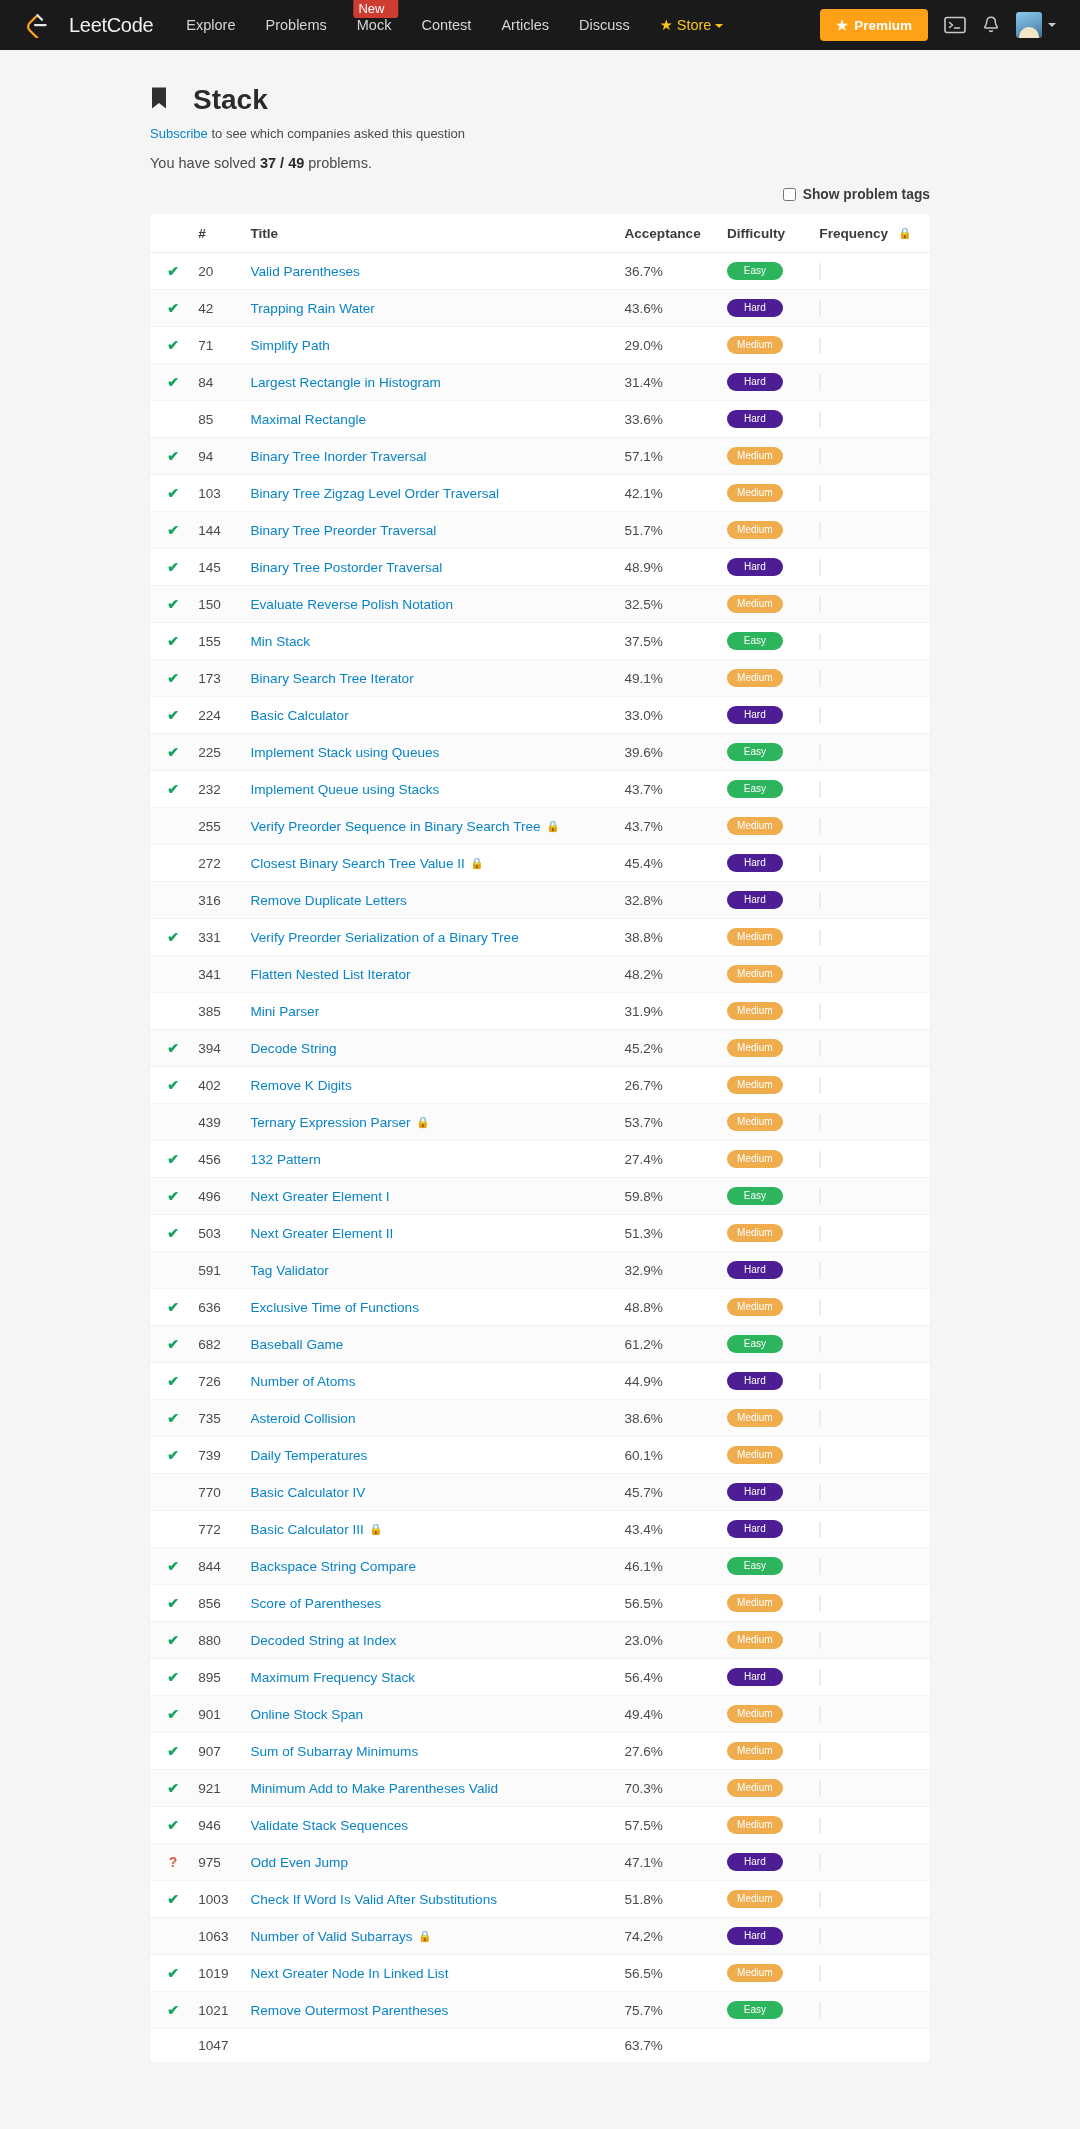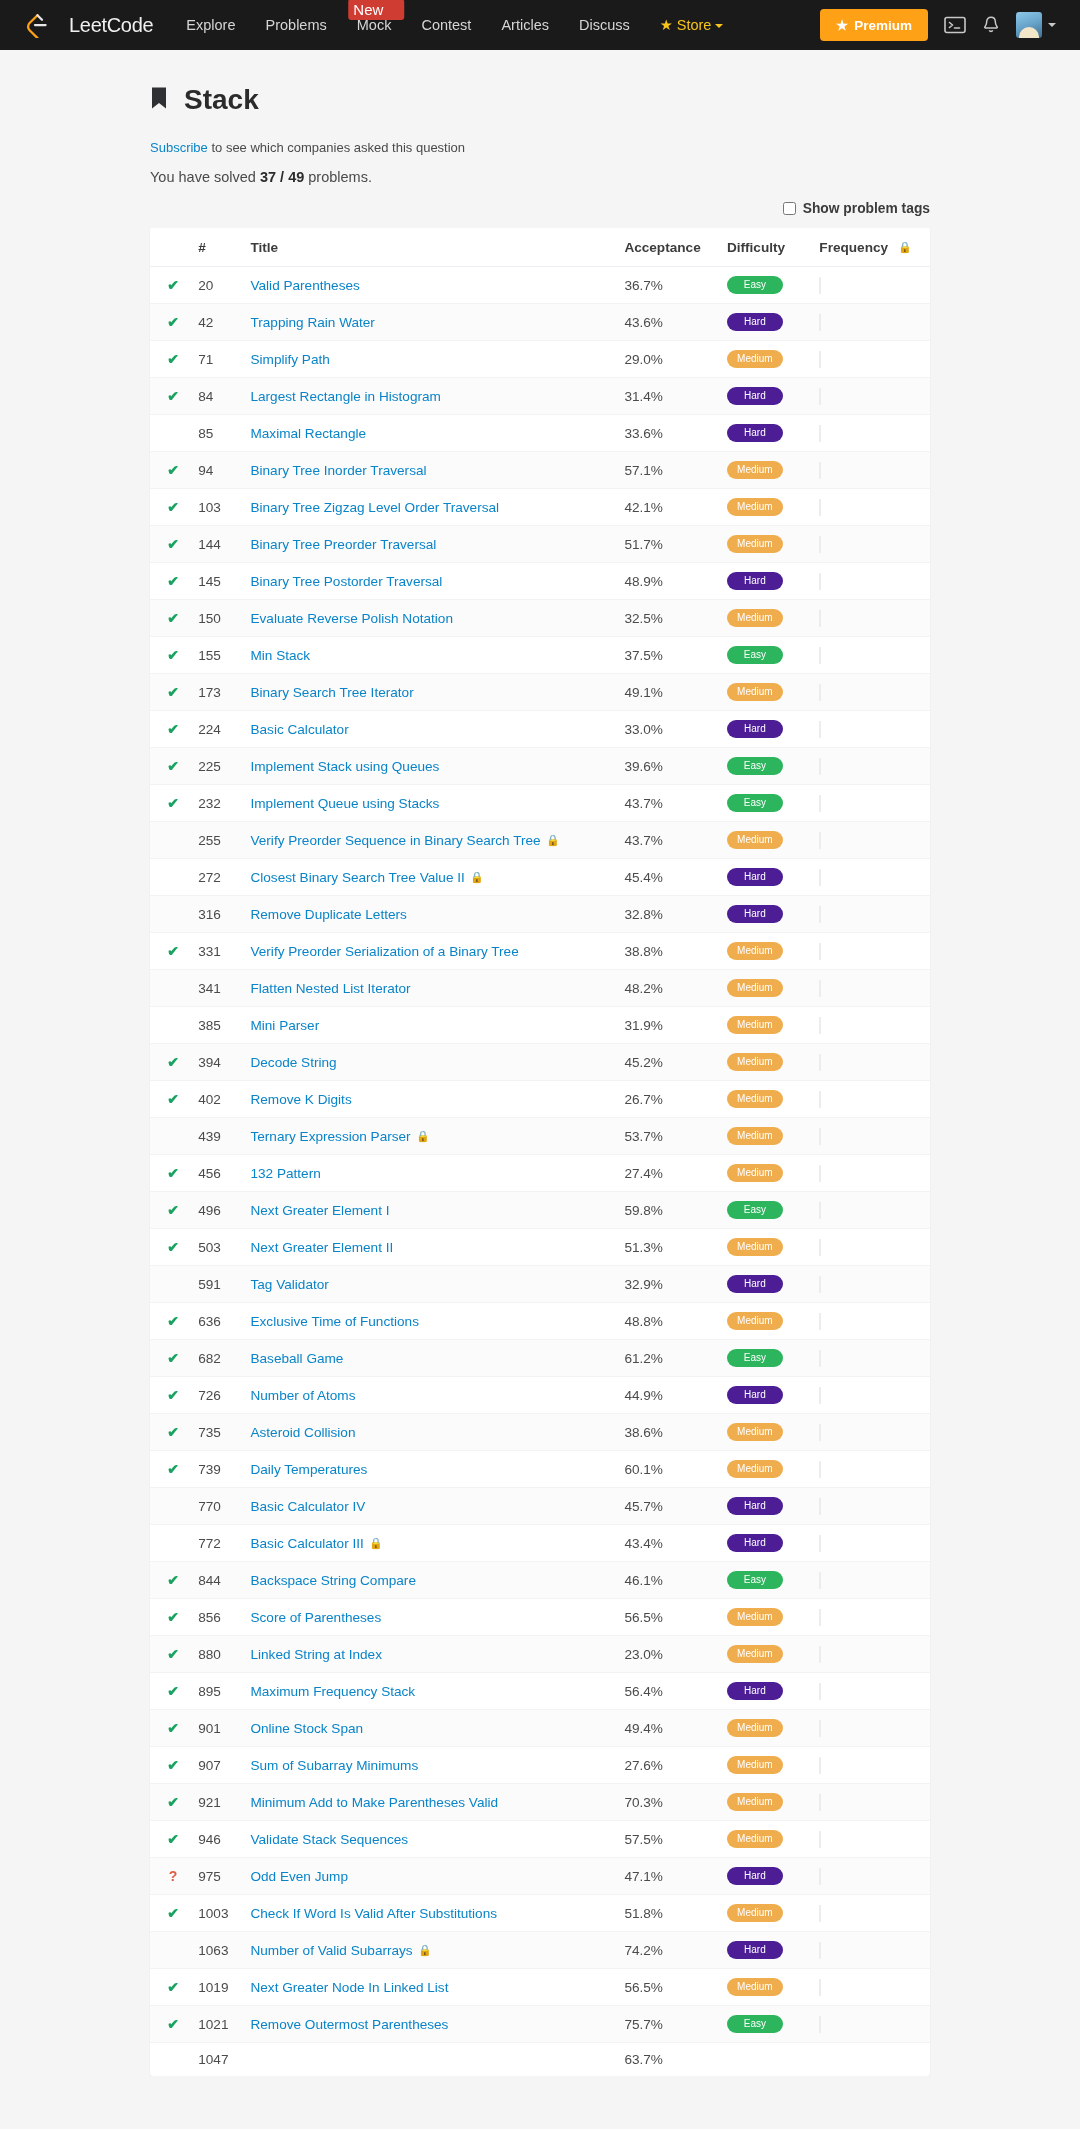--- a/index.html
+++ b/index.html
@@ -42,23 +42,23 @@
     position: relative;
     white-space: nowrap;
   }
   .nav-badge-new {
     position: absolute;
     top: -12px;
     left: 50%;
     transform: translateX(-46%);
     background: #ce3c32;
     color: #fff;
-    font-size: 15px;
+    font-size: 13px;
     line-height: 1;
-    padding: 3px 21px 3px 5px;
+    padding: 3px 14px 3px 5px;
     border-radius: 3px;
   }
   .store-link { color: #f8c51c; }
   .caret-down {
     display: inline-block;
     width: 0; height: 0;
     border-left: 4px solid transparent;
     border-right: 4px solid transparent;
     border-top: 4px solid currentColor;
     margin-left: 4px;
@@ -110,22 +110,22 @@
     background: #f5f5f5;
     padding: 34px 0 0 0;
   }
   .container {
     width: 780px;
     margin: 0 auto;
   }
   .title-row {
     display: flex;
     align-items: center;
-    gap: 16px;
-    margin: 0 0 24px 0;
+    gap: 25px;
+    margin: 0 0 10px 0;
   }
   .bookmark-icon { color:#2f3033; }
   .page-title {
     font-size: 28px;
     font-weight: bold;
     color: #2b2b2b;
     margin: 0;
   }
   .subscribe-line {
     font-size: 13px;
@@ -602,21 +602,21 @@
               <td class="col-status"><span class="tick">✔</span></td>
               <td class="col-num">856</td>
               <td class="col-title"><a class="prob-link" href="#">Score of Parentheses</a></td>
               <td class="col-acc">56.5%</td>
               <td class="col-diff"><span class="badge medium">Medium</span></td>
               <td class="col-freq"><span class="freq-bar"></span></td>
             </tr>
             <tr>
               <td class="col-status"><span class="tick">✔</span></td>
               <td class="col-num">880</td>
-              <td class="col-title"><a class="prob-link" href="#">Linked String at Index</a></td>
+              <td class="col-title"><a class="prob-link" href="#">Decoded String at Index</a></td>
               <td class="col-acc">23.0%</td>
               <td class="col-diff"><span class="badge medium">Medium</span></td>
               <td class="col-freq"><span class="freq-bar"></span></td>
             </tr>
             <tr>
               <td class="col-status"><span class="tick">✔</span></td>
               <td class="col-num">895</td>
               <td class="col-title"><a class="prob-link" href="#">Maximum Frequency Stack</a></td>
               <td class="col-acc">56.4%</td>
               <td class="col-diff"><span class="badge hard">Hard</span></td>

